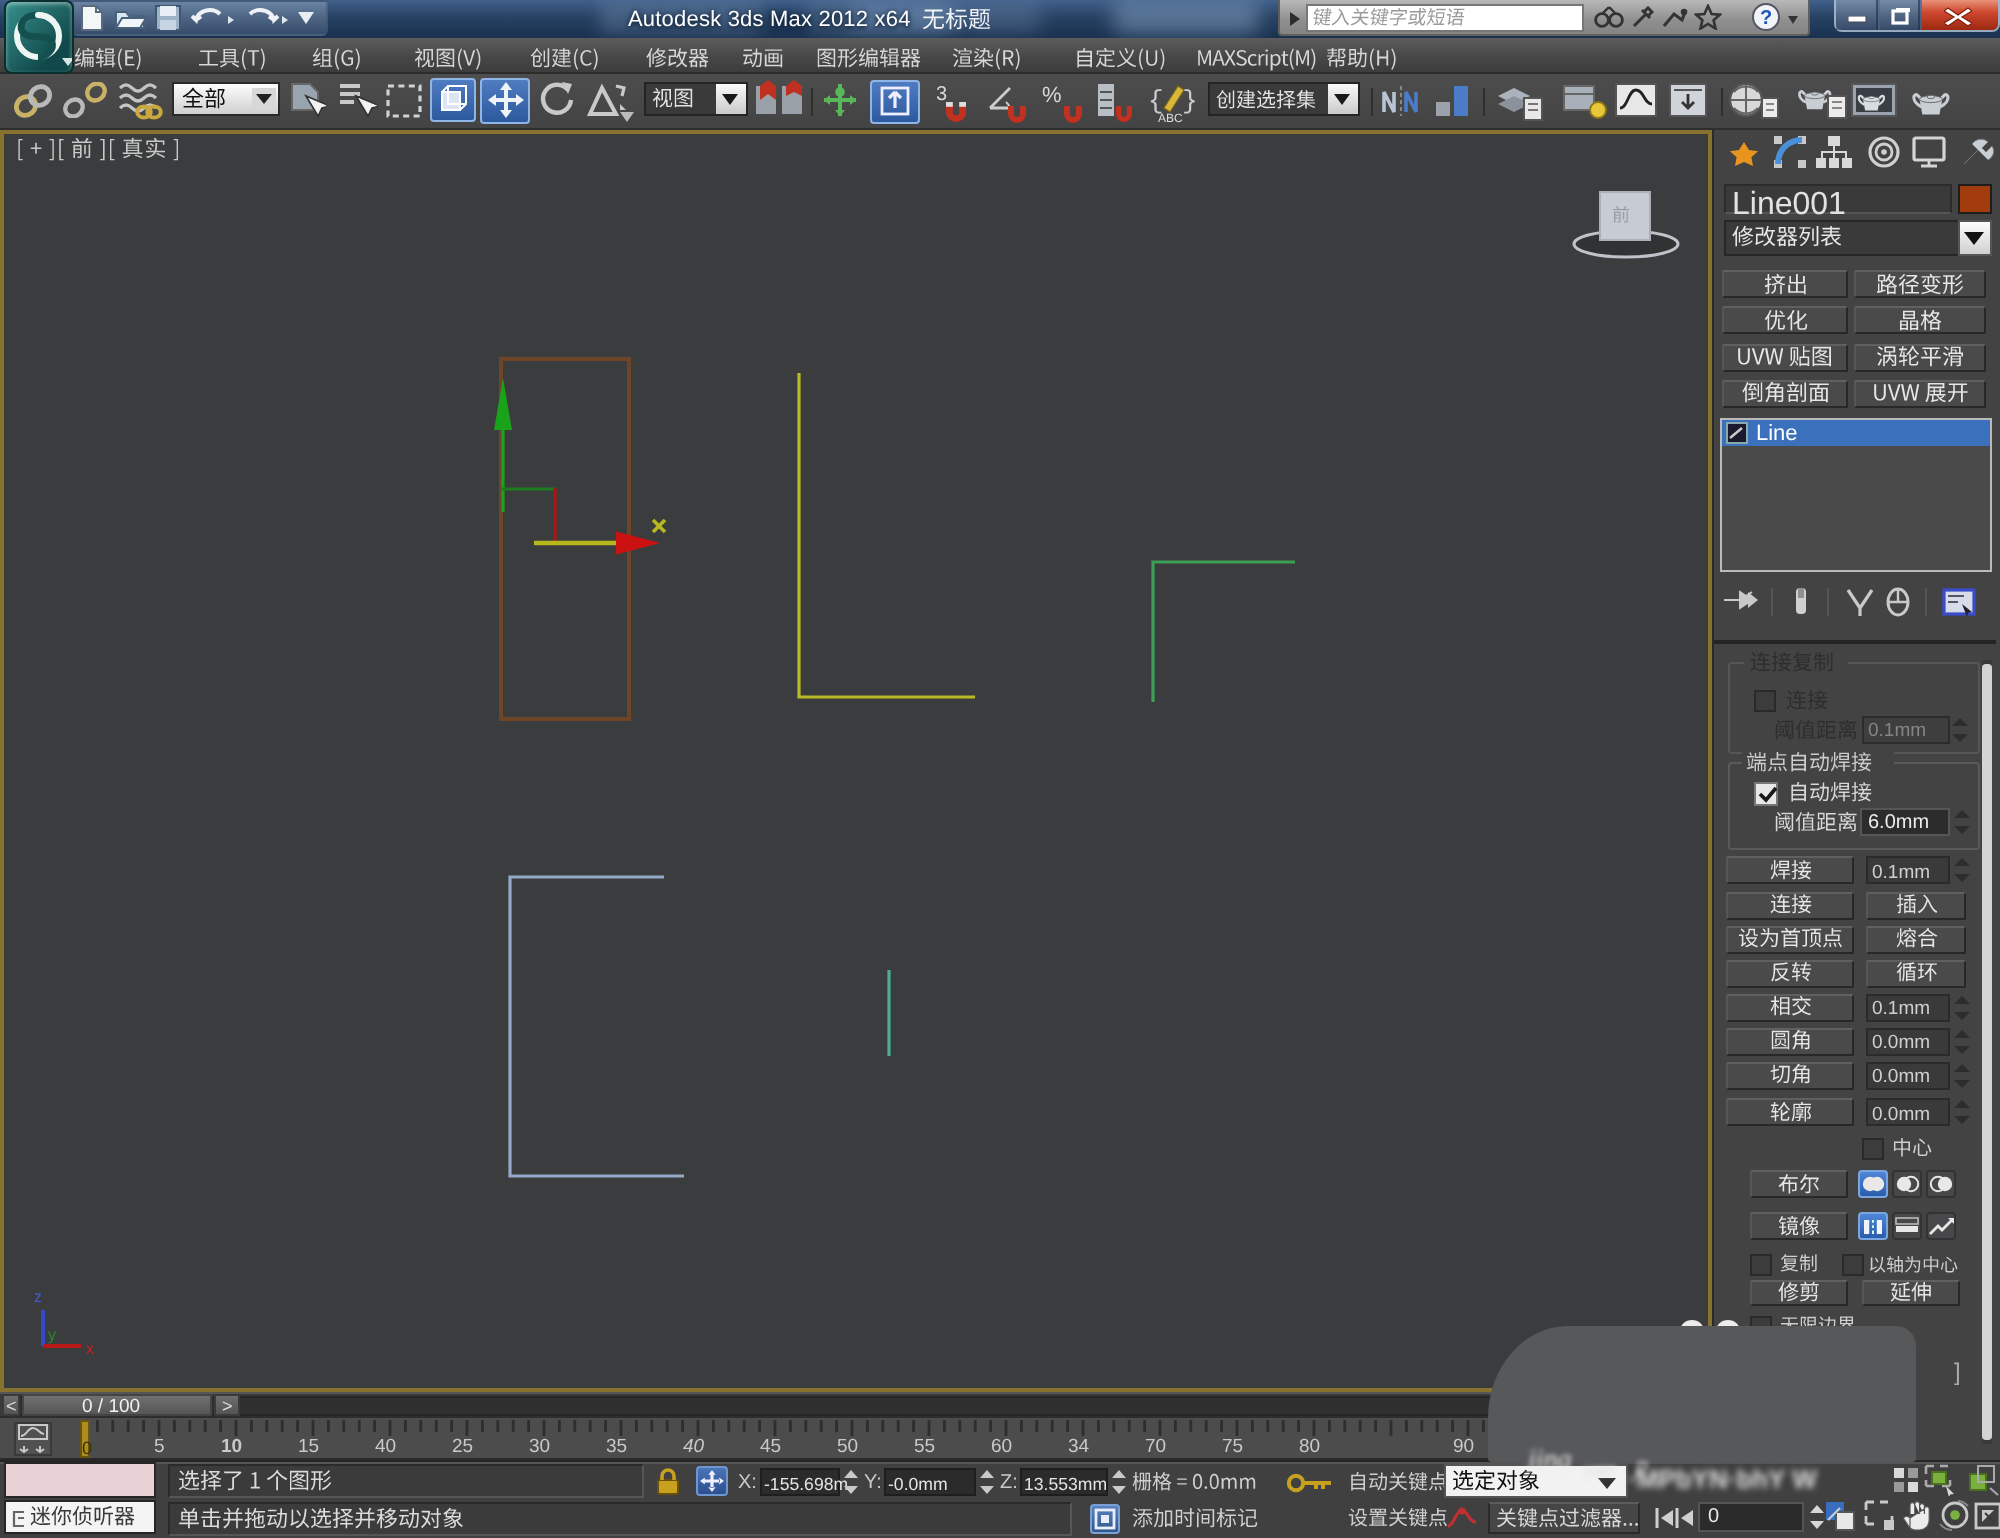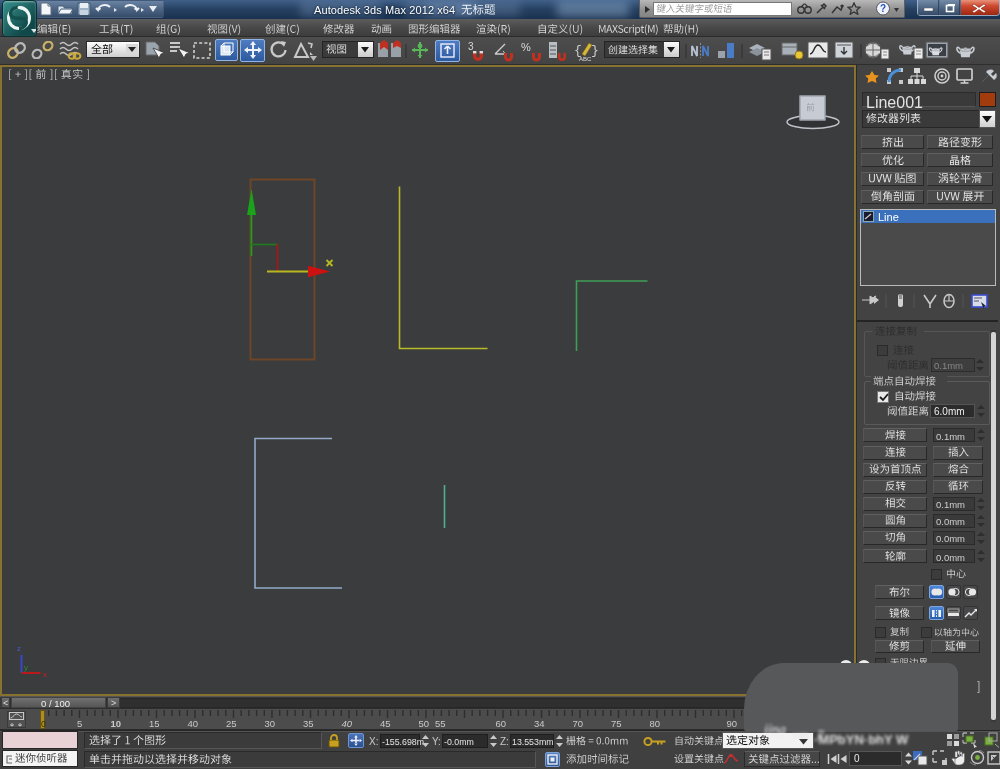--- a/index.html
+++ b/index.html
@@ -740,21 +740,21 @@
 <div style="position:absolute;left:77.0px;top:719px;font-size:9.5px;color:#c9c9c9;font-weight:normal;white-space:nowrap;line-height:1;">5</div>
 <div style="position:absolute;left:110.5px;top:719px;font-size:9.5px;color:#c9c9c9;font-weight:bold;white-space:nowrap;line-height:1;">10</div>
 <div style="position:absolute;left:149.0px;top:719px;font-size:9.5px;color:#c9c9c9;font-weight:normal;white-space:nowrap;line-height:1;">15</div>
 <div style="position:absolute;left:187.5px;top:719px;font-size:9.5px;color:#c9c9c9;font-weight:normal;white-space:nowrap;line-height:1;">40</div>
 <div style="position:absolute;left:226.0px;top:719px;font-size:9.5px;color:#c9c9c9;font-weight:normal;white-space:nowrap;line-height:1;">25</div>
 <div style="position:absolute;left:264.5px;top:719px;font-size:9.5px;color:#c9c9c9;font-weight:normal;white-space:nowrap;line-height:1;">30</div>
 <div style="position:absolute;left:303.0px;top:719px;font-size:9.5px;color:#c9c9c9;font-weight:normal;white-space:nowrap;line-height:1;">35</div>
 <div style="position:absolute;left:341.5px;top:719px;font-size:9.5px;color:#c9c9c9;font-weight:normal;white-space:nowrap;line-height:1;font-style:italic;">40</div>
 <div style="position:absolute;left:380.0px;top:719px;font-size:9.5px;color:#c9c9c9;font-weight:normal;white-space:nowrap;line-height:1;">45</div>
 <div style="position:absolute;left:418.5px;top:719px;font-size:9.5px;color:#c9c9c9;font-weight:normal;white-space:nowrap;line-height:1;">50</div>
-<div style="position:absolute;left:435px;top:719px;font-size:9.5px;color:#c9c9c9;font-weight:normal;white-space:nowrap;line-height:1;">55</div>
+<div style="position:absolute;left:457.0px;top:719px;font-size:9.5px;color:#c9c9c9;font-weight:normal;white-space:nowrap;line-height:1;">55</div>
 <div style="position:absolute;left:495.5px;top:719px;font-size:9.5px;color:#c9c9c9;font-weight:normal;white-space:nowrap;line-height:1;">60</div>
 <div style="position:absolute;left:534.0px;top:719px;font-size:9.5px;color:#c9c9c9;font-weight:normal;white-space:nowrap;line-height:1;">34</div>
 <div style="position:absolute;left:572.5px;top:719px;font-size:9.5px;color:#c9c9c9;font-weight:normal;white-space:nowrap;line-height:1;">70</div>
 <div style="position:absolute;left:611.0px;top:719px;font-size:9.5px;color:#c9c9c9;font-weight:normal;white-space:nowrap;line-height:1;">75</div>
 <div style="position:absolute;left:649.5px;top:719px;font-size:9.5px;color:#c9c9c9;font-weight:normal;white-space:nowrap;line-height:1;">80</div>
 <div style="position:absolute;left:688.0px;top:739px;font-size:9.5px;color:#c9c9c9;font-weight:normal;white-space:nowrap;line-height:1;">85</div>
 <div style="position:absolute;left:726.5px;top:719px;font-size:9.5px;color:#c9c9c9;font-weight:normal;white-space:nowrap;line-height:1;">90</div>
 <div style="position:absolute;left:765.0px;top:719px;font-size:9.5px;color:#c9c9c9;font-weight:normal;white-space:nowrap;line-height:1;">95</div>
 <div style="position:absolute;left:40px;top:710px;width:5px;height:19px;background:#ad8c22;border:1px solid #6a5510"></div>
 <div style="position:absolute;left:41px;top:719.5px;font-size:9px;color:#3a3008;font-weight:normal;white-space:nowrap;line-height:1;">0</div>

